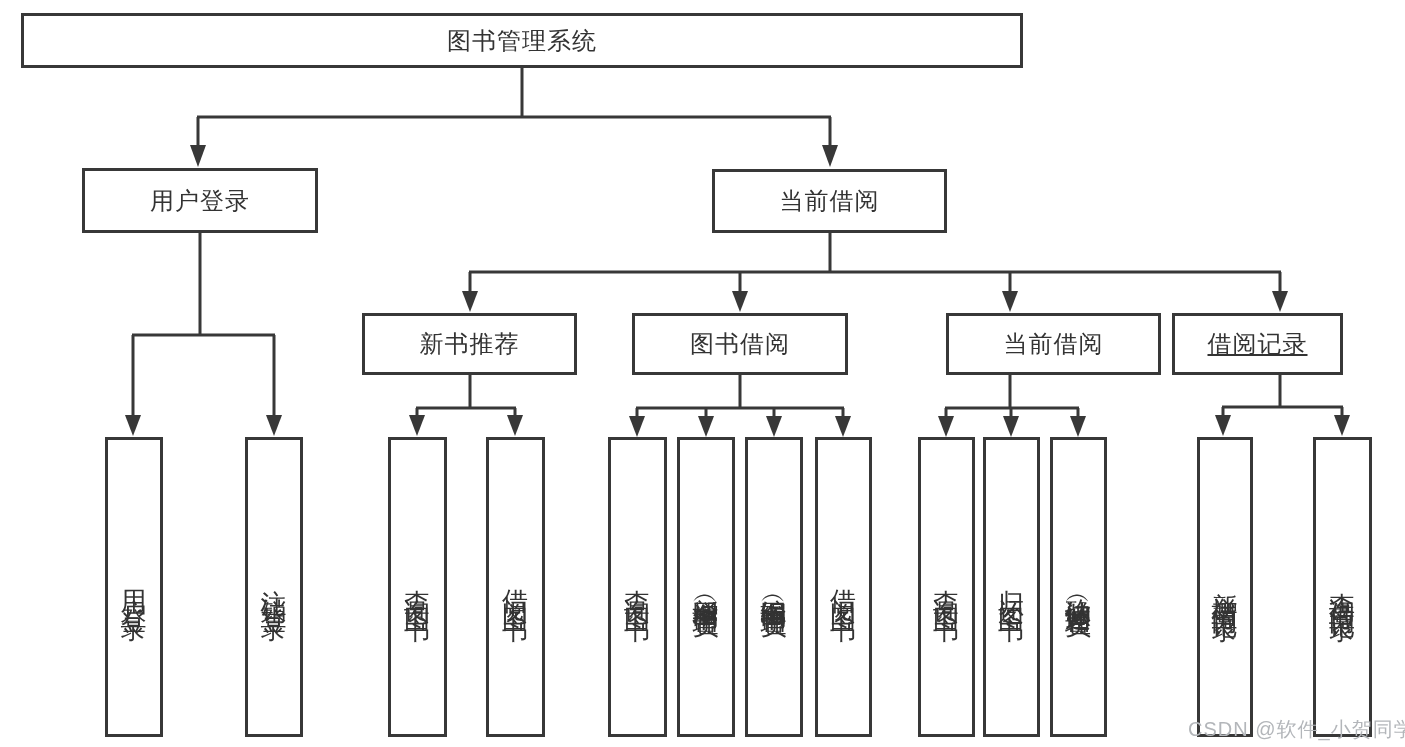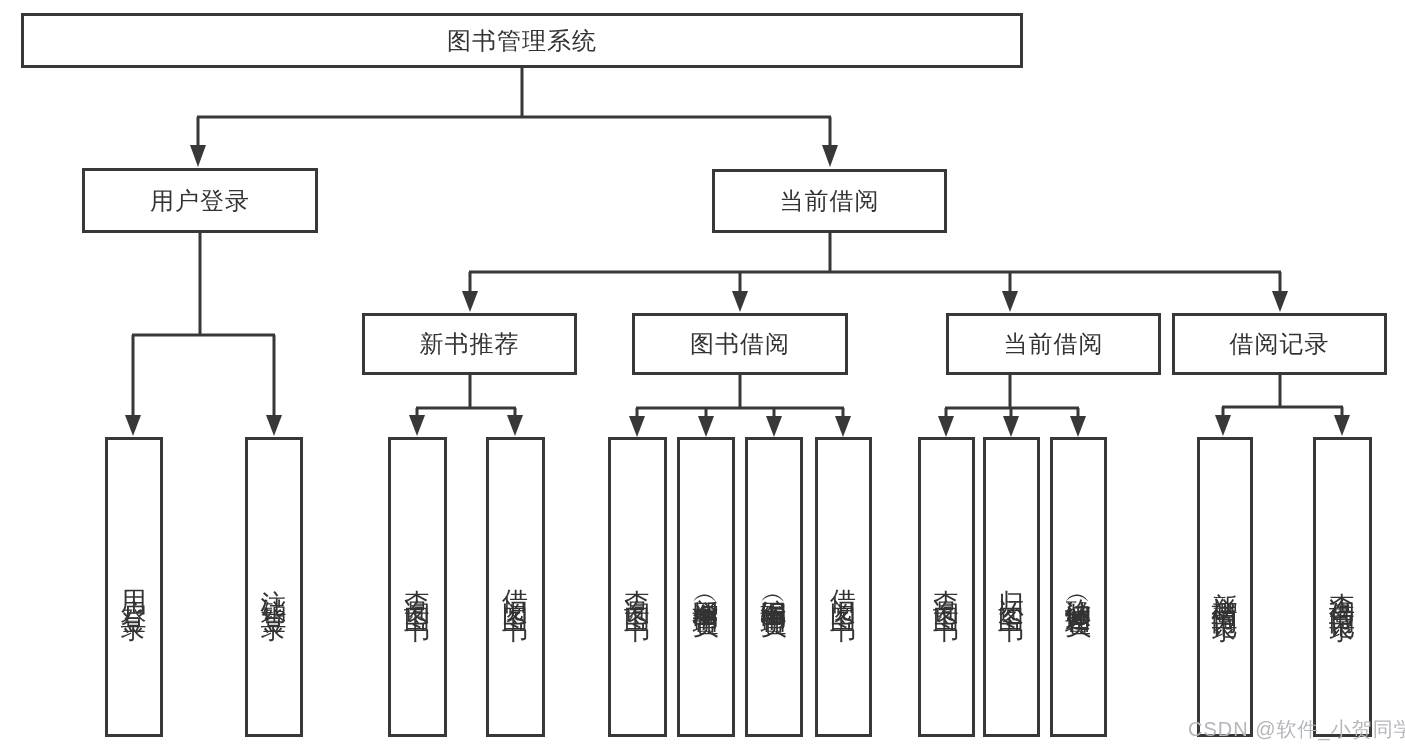--- a/index.html
+++ b/index.html
@@ -127,21 +127,21 @@
 
   <div class="hbox" style="left:362px; top:313px; width:215px; height:62px;align-items:center;">
     <span>新书推荐</span>
   </div>
   <div class="hbox" style="left:632px; top:313px; width:216px; height:62px;">
     <span>图书借阅</span>
   </div>
   <div class="hbox" style="left:902px; top:313px; width:215px; height:62px;margin-left:44px;">
     <span>当前借阅</span>
   </div>
-  <div class="hbox" style="left:1172px; top:313px; width:215px; height:62px;">
+  <div class="hbox" style="left:1172px; top:313px; width:171px; height:62px;text-decoration:underline;">
     <span>借阅记录</span>
   </div>
 
   <div class="vbox" style="left:105px;">
     <span class="vtext sp4">用户登录</span>
   </div>
   <div class="vbox" style="left:245px;">
     <span class="vtext sp4">注销登录</span>
   </div>
 

